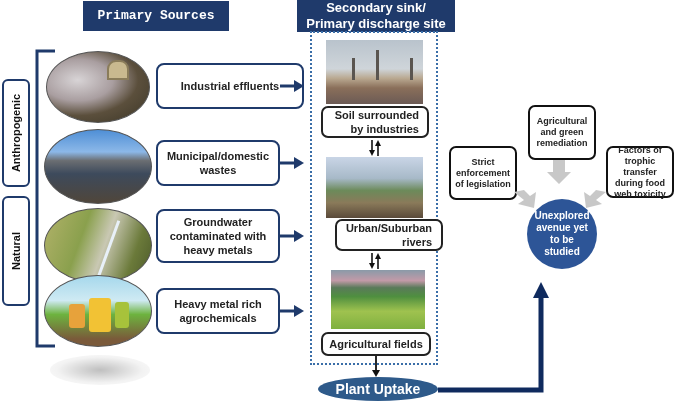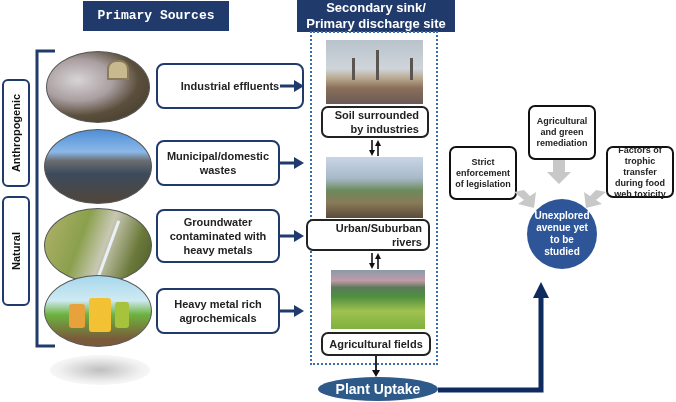--- a/index.html
+++ b/index.html
@@ -89,21 +89,21 @@
   <div style="position:absolute;left:26px;top:18px;width:3px;height:22px;background:#5a5550;"></div>
   <div style="position:absolute;left:50px;top:10px;width:3px;height:30px;background:#5a5550;"></div>
   <div style="position:absolute;left:84px;top:18px;width:3px;height:22px;background:#5a5550;"></div>
 </div>
 <div class="abs photo" style="left:326px;top:157px;width:97px;height:61px;
      background:linear-gradient(#c9d5e6 0%, #a7b9c8 35%, #6c8a5a 55%, #8a7a5a 75%, #5a4a3a 100%);"></div>
 <div class="abs photo" style="left:331px;top:270px;width:94px;height:59px;
      background:linear-gradient(#8a9aa8 0%, #c29aa8 18%, #5a7a5a 30%, #4f8f3f 45%, #9fc24f 70%, #7fb03f 100%);"></div>
 
 <div class="abs sink-box" style="left:321px;top:106px;width:108px;height:32px;padding:0 8px;">Soil surrounded by industries</div>
-<div class="abs sink-box" style="left:306px;top:219px;width:124px;height:32px;padding:0 6px;">Urban/Suburban rivers</div>
+<div class="abs sink-box" style="left:335px;top:219px;width:108px;height:32px;padding:0 14px;">Urban/Suburban rivers</div>
 <div class="abs sink-box" style="left:321px;top:332px;width:110px;height:24px;">Agricultural fields</div>
 
 <svg class="abs" style="left:368px;top:139px;" width="14" height="18">
   <g fill="#111" stroke="#111" stroke-width="1.6">
     <line x1="4" y1="1" x2="4" y2="12"></line>
       <polygon points="1,11 7,11 4,17" stroke="none"></polygon>
     <line x1="10" y1="6" x2="10" y2="17"></line>
       <polygon points="7,7 13,7 10,1" stroke="none"></polygon>
   </g>
 </svg>

